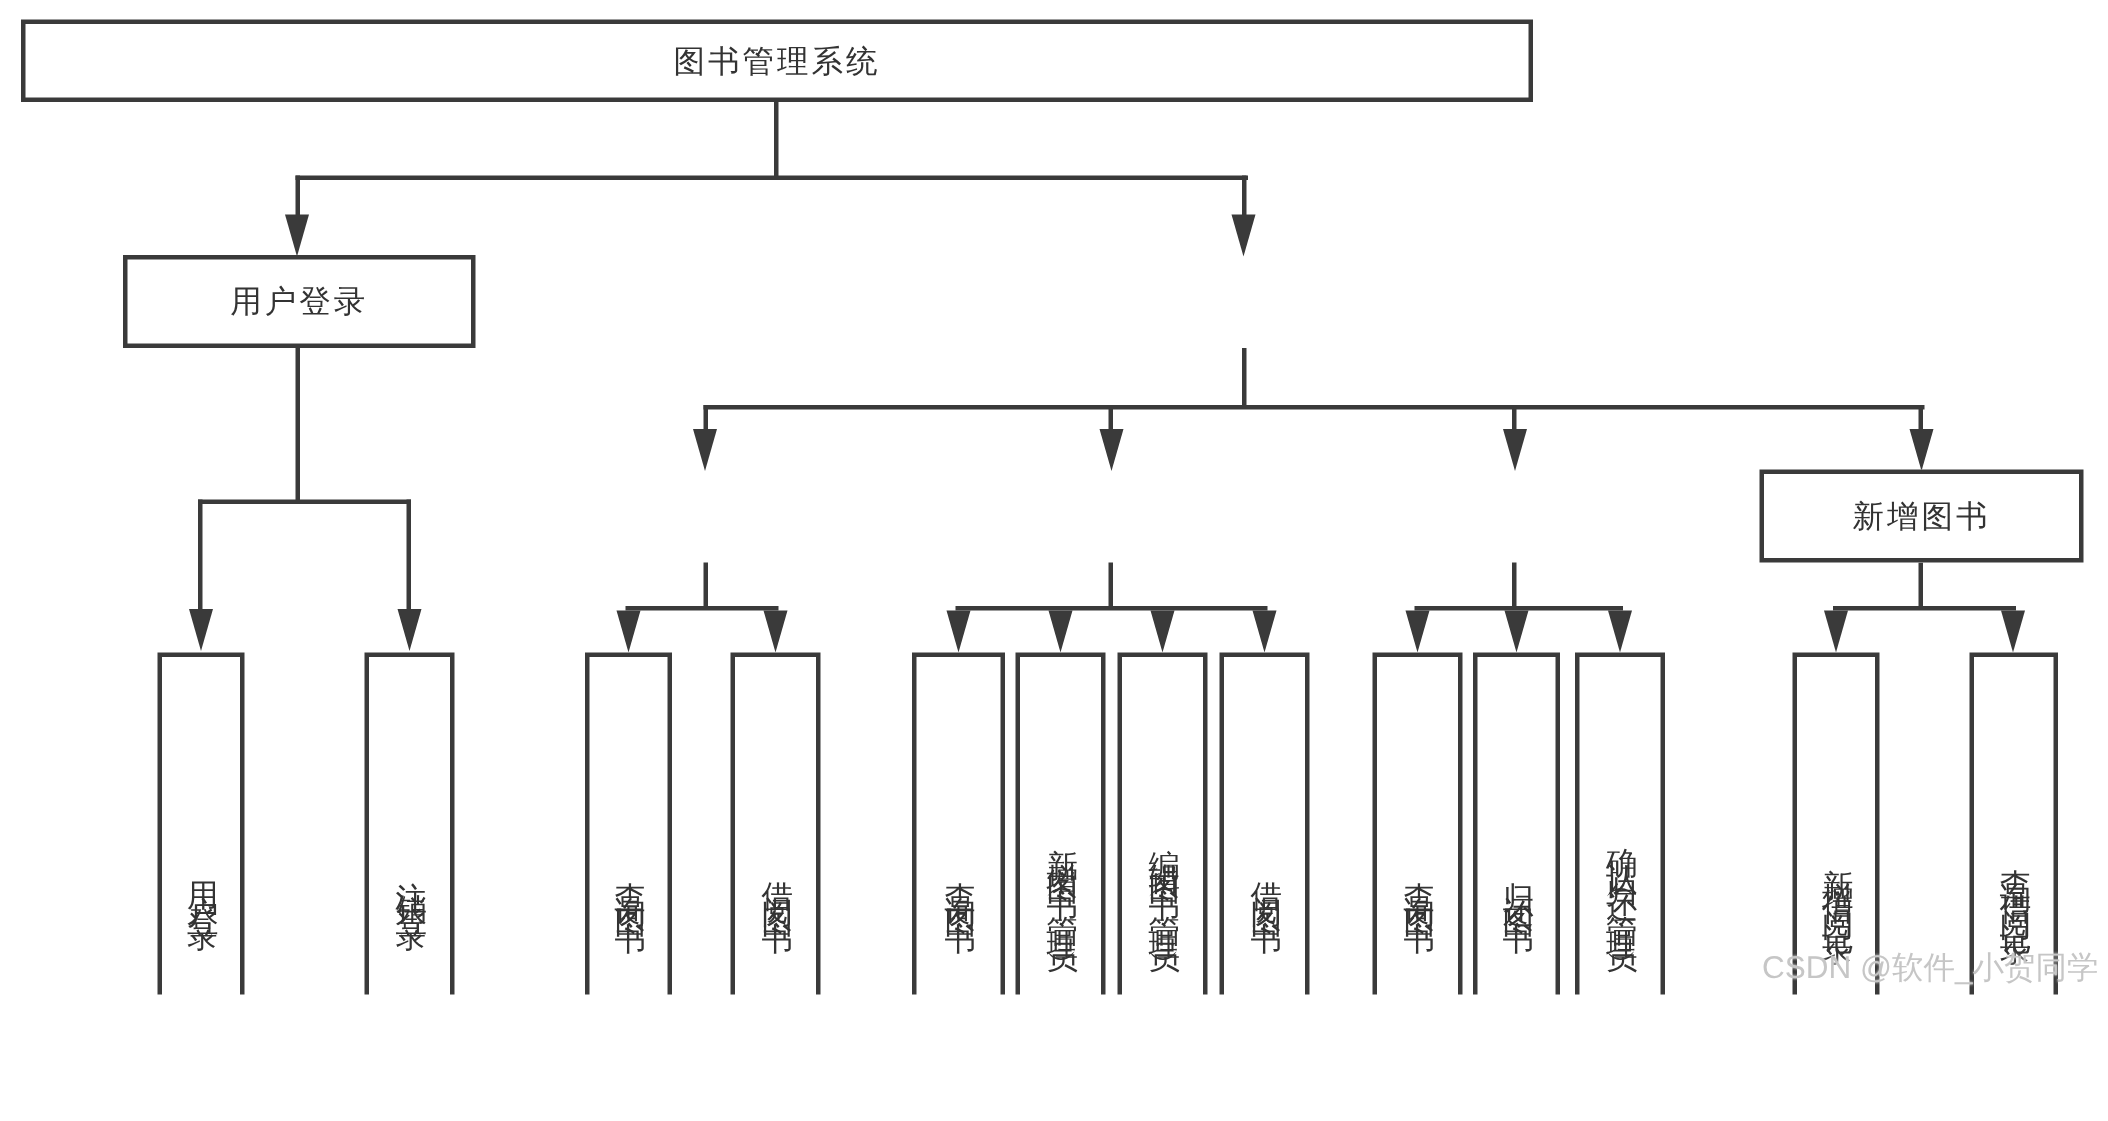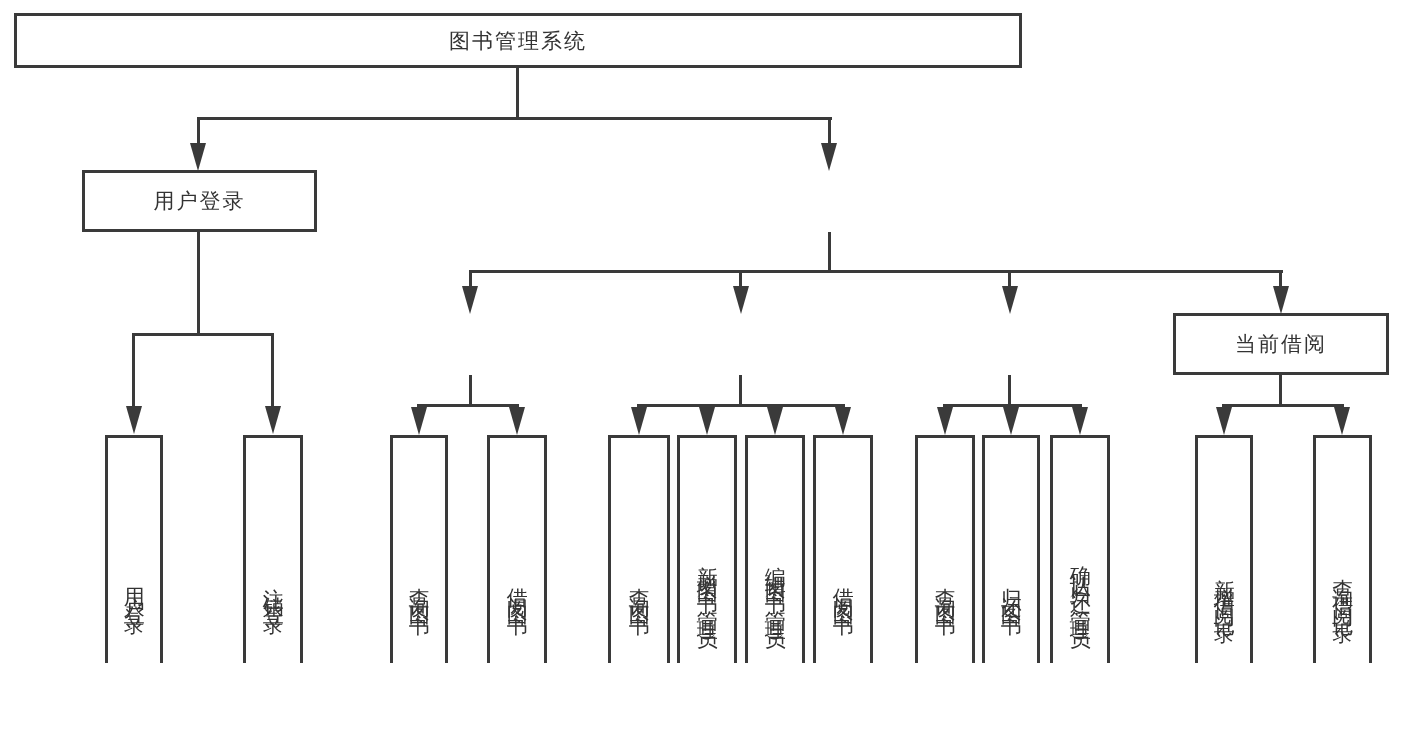--- a/index.html
+++ b/index.html
@@ -74,21 +74,21 @@
 </style>
 </head>
 <body>
 
 <div class="stage">
 
   <div class="box" style="left:14px;top:13px;width:1008px;height:55px">图书管理系统</div>
 
   <div class="box" style="left:82px;top:170px;width:235px;height:62px">用户登录</div>
 
-  <div class="box" style="left:1173px;top:313px;width:216px;height:62px">当前借阅</div>
+  <div class="box" style="left:1173px;top:313px;width:216px;height:62px">新增图书</div>
 
   <div class="box leaf" style="left:105px;top:435px;width:58px;height:302px">用户登录</div>
   <div class="box leaf" style="left:243px;top:435px;width:60px;height:302px">注销登录</div>
 
   <div class="box leaf" style="left:390px;top:435px;width:58px;height:302px">查询图书</div>
   <div class="box leaf" style="left:487px;top:435px;width:60px;height:302px">借阅图书</div>
 
   <div class="box leaf" style="left:608px;top:435px;width:62px;height:302px">查询图书</div>
   <div class="box leaf" style="left:677px;top:435px;width:60px;height:302px">新增图书（管理员）</div>
   <div class="box leaf" style="left:745px;top:435px;width:60px;height:302px">编辑图书（管理员）</div>
@@ -142,14 +142,15 @@
   <div class="hl" style="left:943px;top:404px;width:139px"></div>
   <div class="arr" style="left:937px;top:407px"></div>
   <div class="arr" style="left:1003px;top:407px"></div>
   <div class="arr" style="left:1072px;top:407px"></div>
 
   <div class="vl" style="left:1279px;top:375px;height:31px"></div>
   <div class="hl" style="left:1222px;top:404px;width:122px"></div>
   <div class="arr" style="left:1216px;top:407px"></div>
   <div class="arr" style="left:1334px;top:407px"></div>
 
+  <div class="watermark">CSDN @软件_小贺同学</div>
 
 </div>
 
 </body></html>

